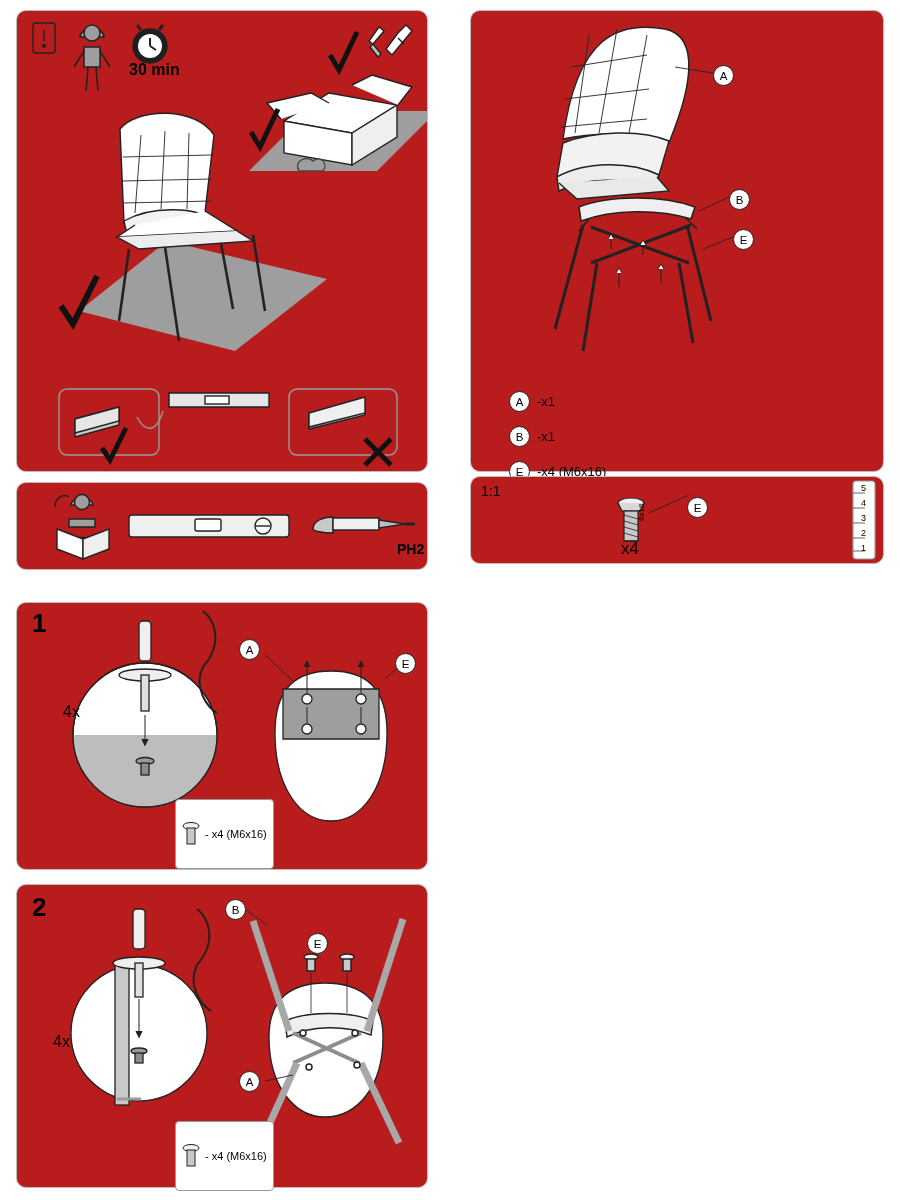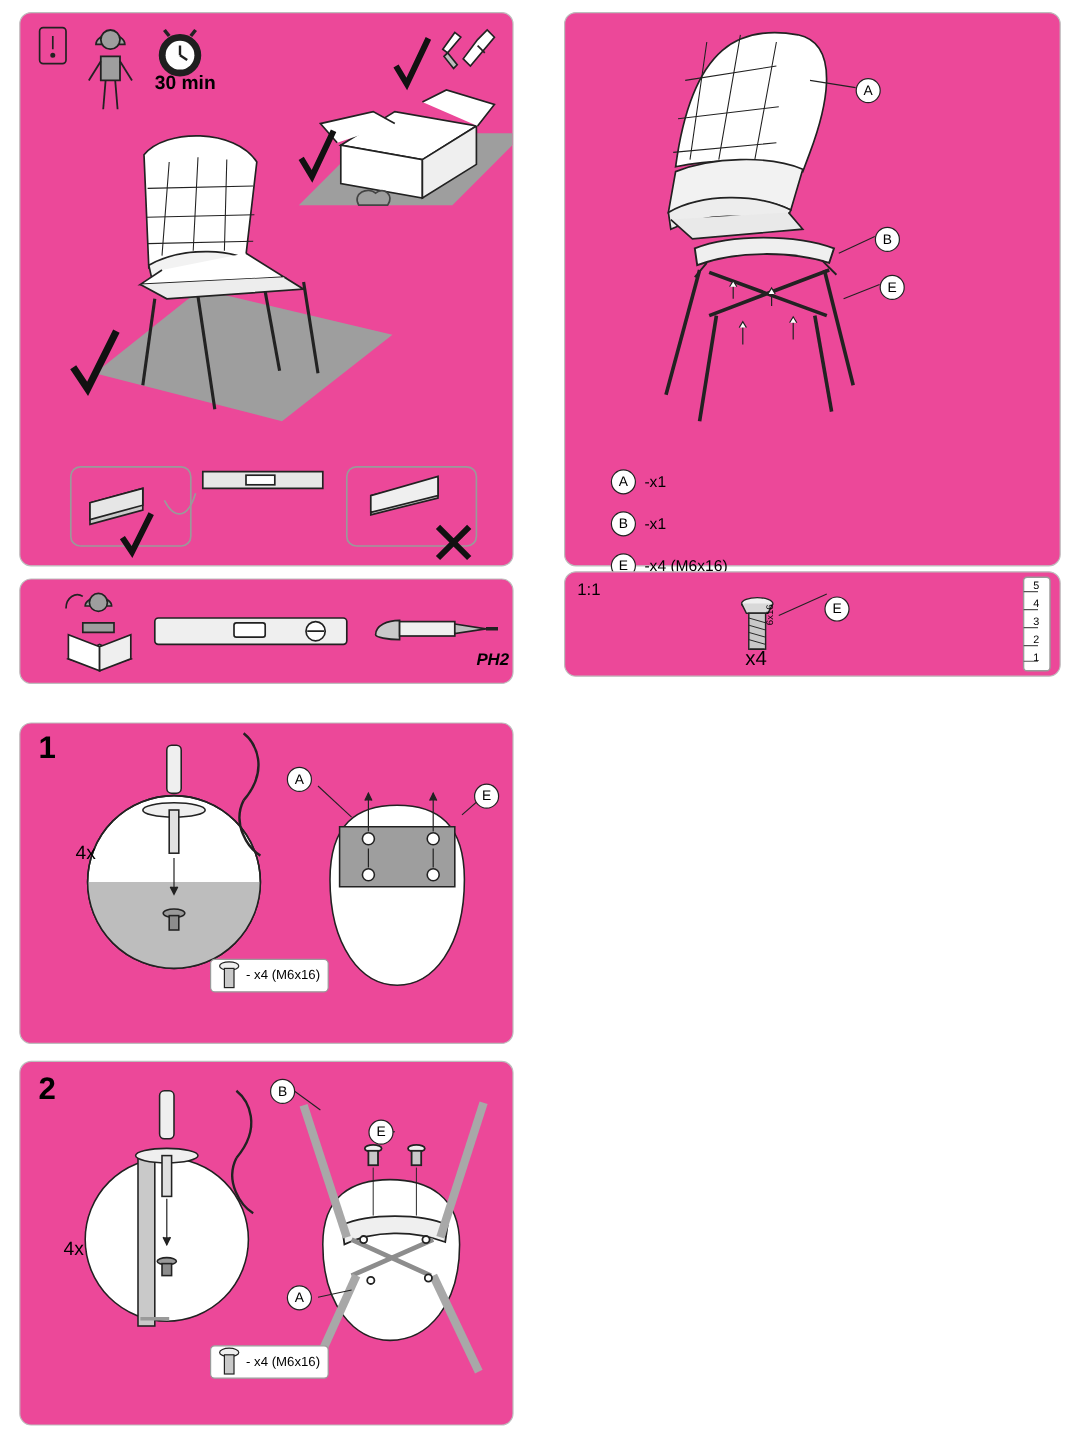--- a/index.html
+++ b/index.html
@@ -9,21 +9,21 @@
     font-family:"Liberation Sans", sans-serif;
     color:#000;
     position:relative;
     overflow:hidden;
   }
   .panel{
     position:absolute;
     border:1.5px solid #bdbdbd;
     border-radius:10px;
     box-sizing:border-box;
-    background:#ec4899;
+    background:#b91c1c;
   }
   
   #panel-overview   {left:16px;  top:10px;  width:412px; height:462px;}
   #panel-tools      {left:16px;  top:482px; width:412px; height:88px;}
   #panel-step1      {left:16px;  top:602px; width:412px; height:268px;}
   #panel-step2      {left:16px;  top:884px; width:412px; height:304px;}
   #panel-parts      {left:470px; top:10px;  width:414px; height:462px;}
   #panel-scale      {left:470px; top:476px; width:414px; height:88px;}
 
   svg{display:block;}
@@ -44,21 +44,21 @@
   .row{display:flex;align-items:center;gap:7px;}
   .parts-list{position:absolute;left:38px;top:380px;display:flex;flex-direction:column;gap:14px;}
   .parts-list .txt{font-size:13px;}
 
   .stepnum{position:absolute;font-size:26px;font-weight:bold;}
   .stepnum.s1{left:32px;top:608px;}
   .stepnum.s2{left:32px;top:892px;}
 
   .callout-box{
     position:absolute;border:1.2px solid #9a9a9a;border-radius:4px;
-    background:#fff;display:flex;align-items:center;gap:5px;padding:0 6px;
+    background:#fff;display:flex;align-items:center;gap:5px;padding:21px 6px;
   }
 </style>
 </head>
 <body>
 
 <div class="panel" id="panel-overview">
   <svg width="410" height="460" viewBox="0 0 410 460">
     <g fill="none" stroke="#222" stroke-width="1.4">
 
       <rect x="16" y="12" width="22" height="30" rx="3"></rect>
@@ -165,21 +165,21 @@
       </g>
 
       <g>
         <path d="M296 46 c0 -8 10 -12 20 -12 l0 16 c-10 0 -20 -2 -20 -4z" fill="#c9c9c9"></path>
         <rect x="316" y="35" width="46" height="12" fill="#efefef"></rect>
         <path d="M362 37 l26 4 l-26 4 z" fill="#bdbdbd"></path>
         <line x1="388" y1="41" x2="398" y2="41" stroke-width="3"></line>
       </g>
     </g>
   </svg>
-  <div class="t ph2" style="left:380px;top:58px;font-style:italic;">PH2</div>
+  <div class="t ph2" style="left:380px;top:58px;">PH2</div>
 </div>
 
 <div class="panel" id="panel-parts">
   <svg width="412" height="370" viewBox="0 0 412 370">
     <g fill="none" stroke="#222" stroke-width="1.4">
 
       <g fill="#fff">
         <path d="M92 128 c14 -104 56 -118 102 -110 c38 8 22 66 10 98 l-6 16 c-30 -12 -80 -10 -106 -4z"></path>
         <path d="M92 132 c30 -12 78 -14 106 -2 l-10 34 c-30 -14 -72 -12 -102 2 z" fill="#f2f2f2"></path>
         <path d="M86 166 c28 -16 74 -16 102 -2 l-6 14 c-28 -12 -66 -12 -94 2z" fill="#ededed"></path>

